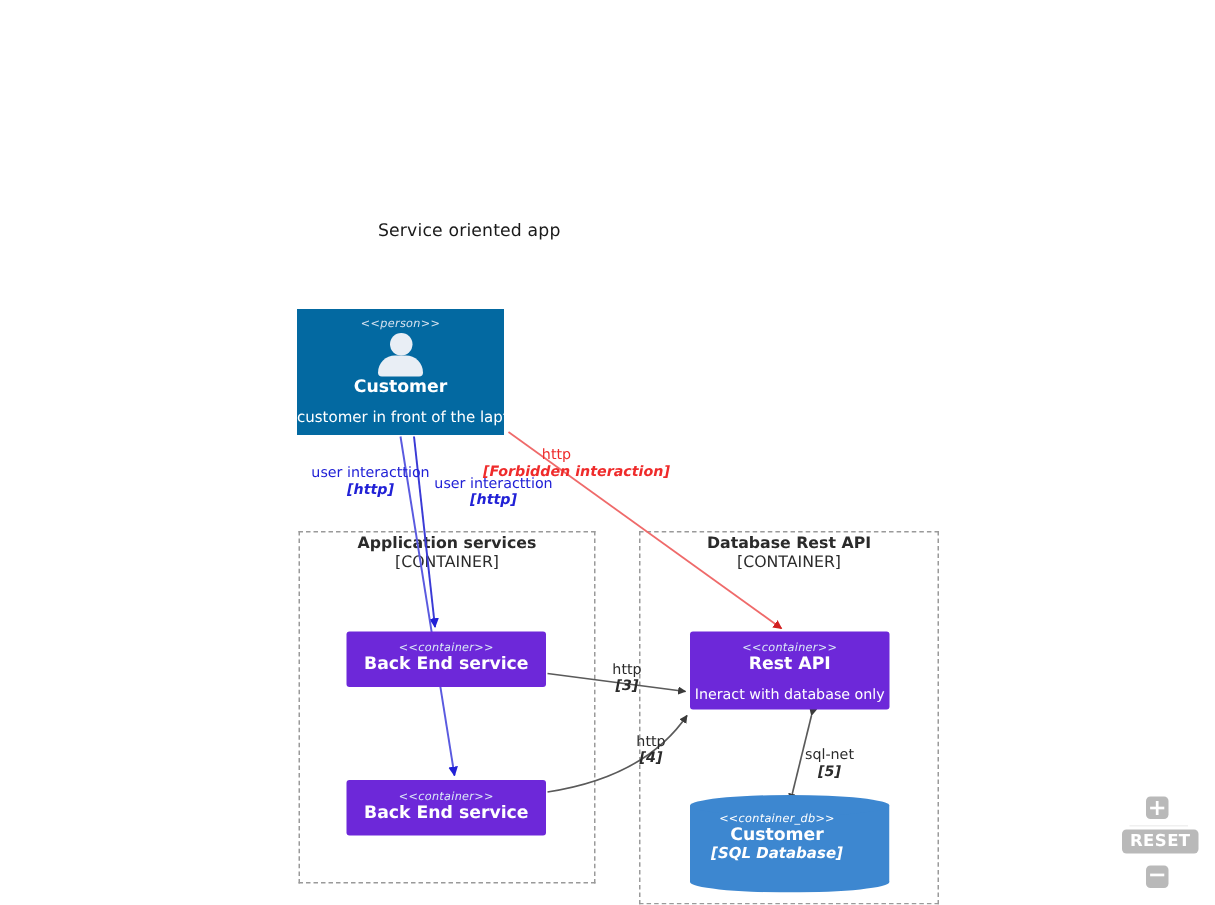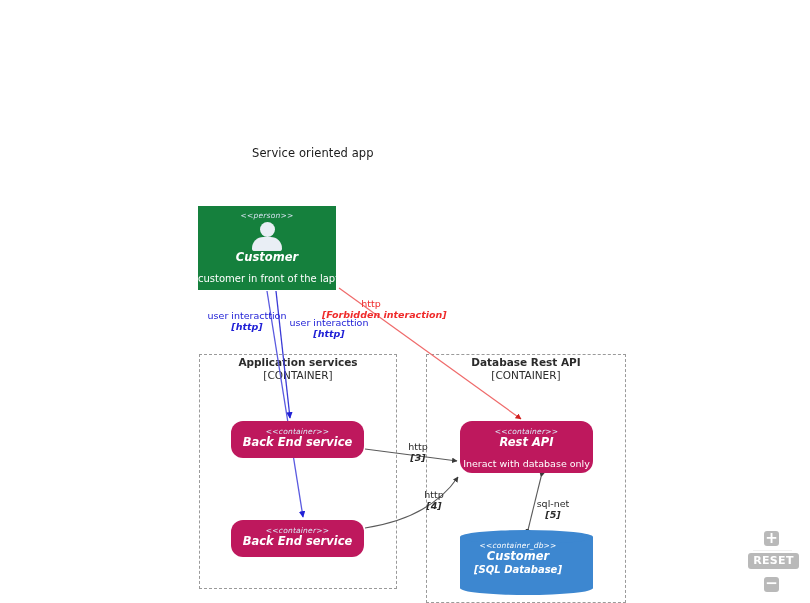--- a/index.html
+++ b/index.html
@@ -53,41 +53,40 @@
   .node .stereotype {
     font-size: 7.5px;
     font-style: italic;
     letter-spacing: 0.2px;
     line-height: 1.1;
   }
   .node .node-title {
     font-size: 11.5px;
     font-weight: bold;
     line-height: 1.2;
-    font-style: italic;
   }
   .node .node-desc {
     font-size: 10px;
     line-height: 1.2;
     white-space: nowrap;
   }
   .node .node-tech {
     font-size: 10px;
     font-style: italic;
     font-weight: bold;
     line-height: 1.2;
   }
 
   
   #person-customer {
     left: 198px;
     top: 206px;
     width: 138px;
     height: 84px;
-    background: #15803d;
+    background: #0369a1;
     padding-top: 6px;
   }
   #person-customer .stereotype { color: #d6e2f0; }
   .person-glyph {
     width: 100%;
     height: 26px;
     position: relative;
     margin-top: 2px;
   }
   .person-glyph .head {
@@ -114,22 +113,22 @@
   #person-customer .node-desc {
     position: absolute;
     left: 0;
     bottom: 5px;
     width: 100%;
     text-align: center;
   }
 
   
   .container-node {
-    background: #be185d;
-    border-radius: 12px;
+    background: #6d28d9;
+    border-radius: 2px;
     padding-top: 7px;
   }
   .container-node .stereotype { color: #dbe9f7; }
 
   #node-backend-1 { left: 231px; top: 421px; width: 133px; height: 37px; }
   #node-backend-2 { left: 231px; top: 520px; width: 133px; height: 37px; }
 
   #node-restapi {
     left: 460px;
     top: 421px;

